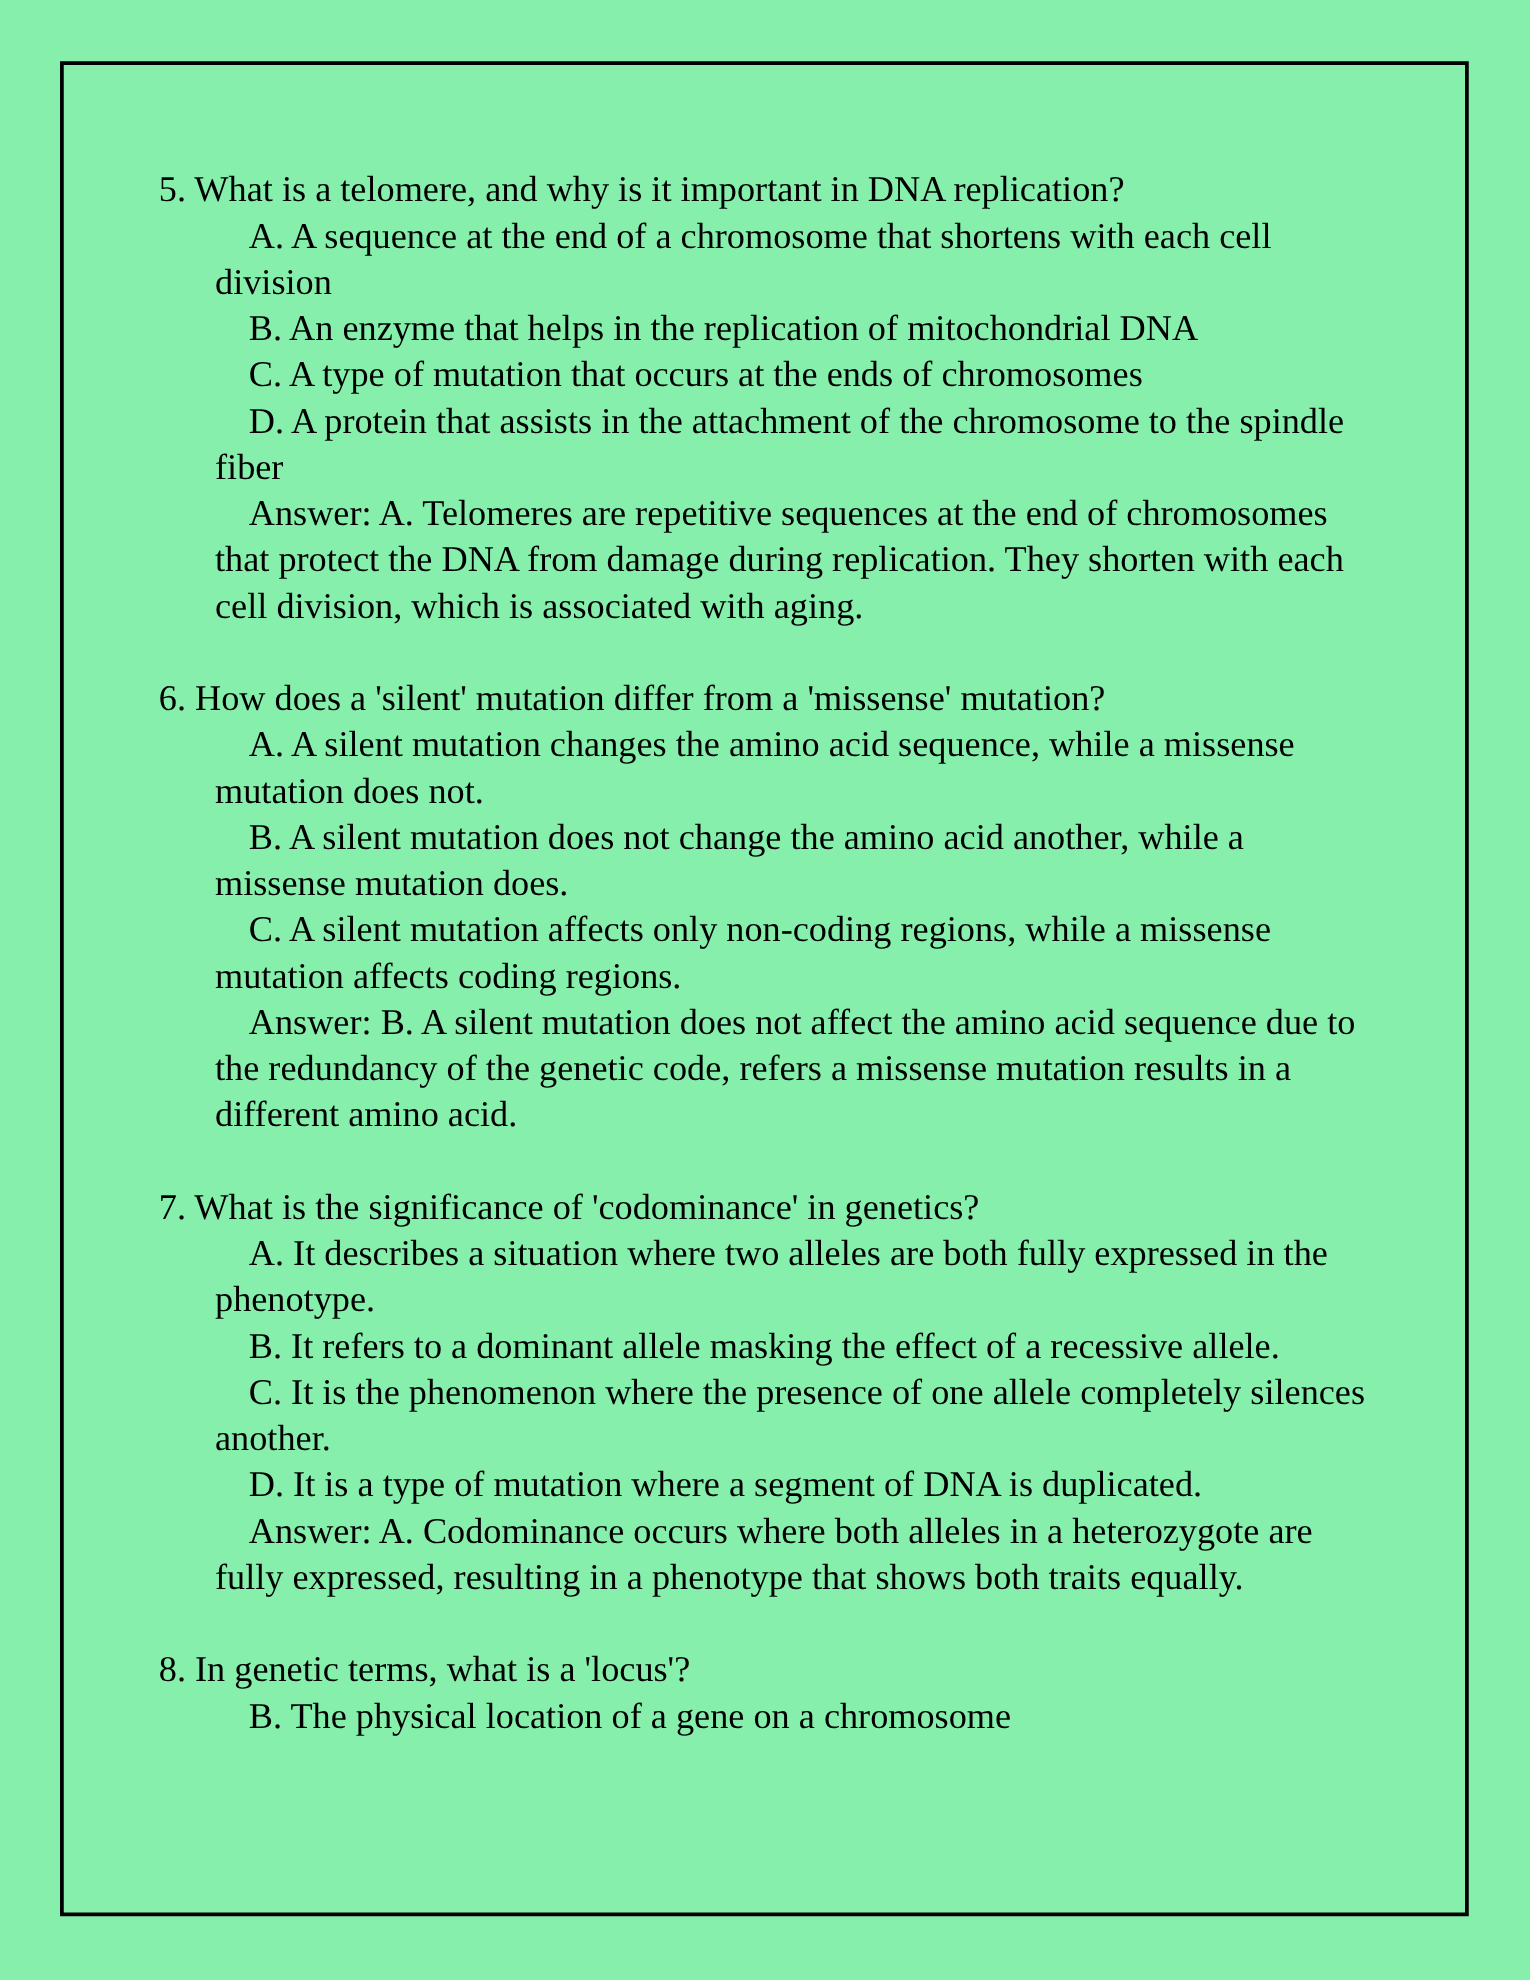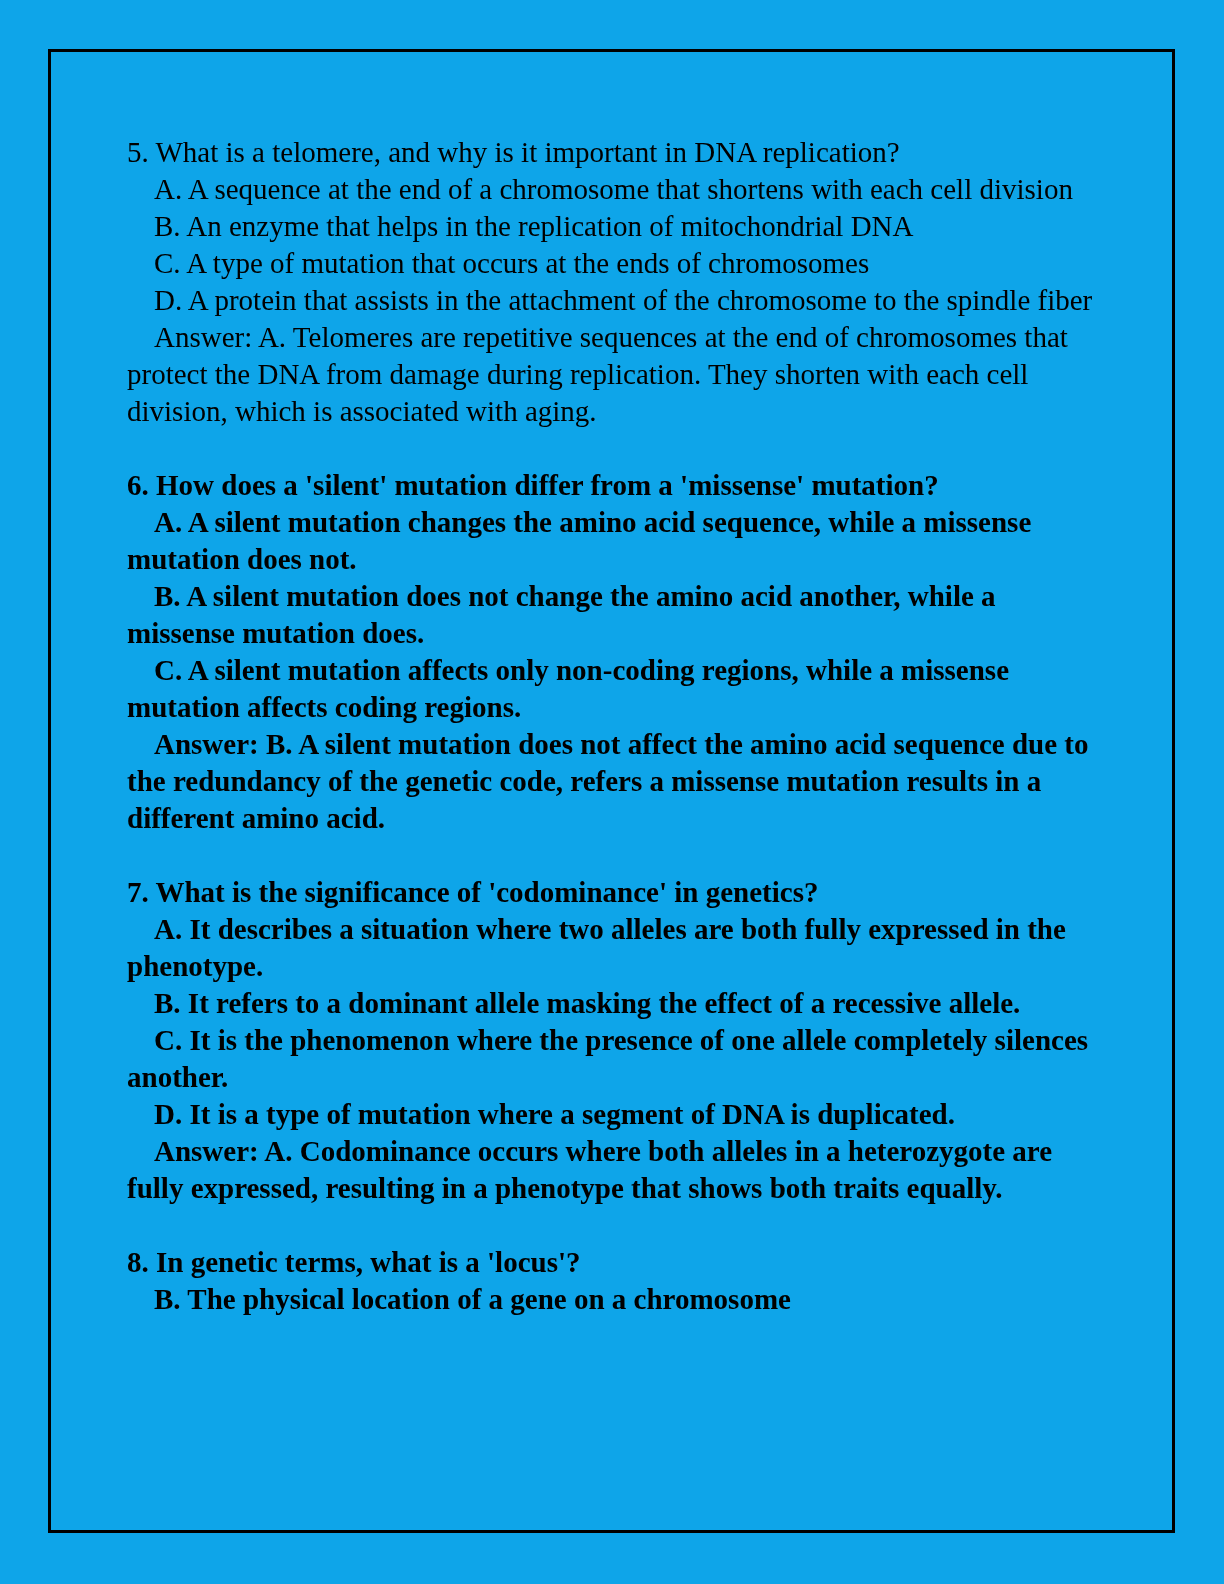--- a/index.html
+++ b/index.html
@@ -4,21 +4,21 @@
 <style>
   html, body {
     margin: 0;
     padding: 0;
     background: #ffffff;
   }
   .page {
     position: relative;
     width: 1224px;
     height: 1584px;
-    background: #0ea5e9;
+    background: #86efac;
     overflow: hidden;
     font-family: "Liberation Serif", "DejaVu Serif", serif;
     color: #000000;
   }
   .page-border {
     position: absolute;
     left: 48px;
     top: 49px;
     width: 1127px;
     height: 1484px;
@@ -29,27 +29,28 @@
     position: absolute;
     left: 127px;
     top: 134px;
     width: 978px;
     font-size: 29px;
     line-height: 37px;
     color: #000000;
     text-align: left;
   }
   .question-block { margin: 0; }
-  .question-block + .question-block { margin-top: 37px; font-weight: bold; }
+  .question-block + .question-block { margin-top: 37px; }
   .content p {
     margin: 0;
     padding: 0;
   }
   p.option, p.answer {
     text-indent: 27px;
+    margin-left: 45px;
   }
 </style>
 </head>
 <body>
 
 <div class="page">
   <div class="page-border"></div>
   <div class="content" id="quiz-content">
       <div class="question-block">
         <p class="question">5. What is a telomere, and why is it important in DNA replication?</p>

